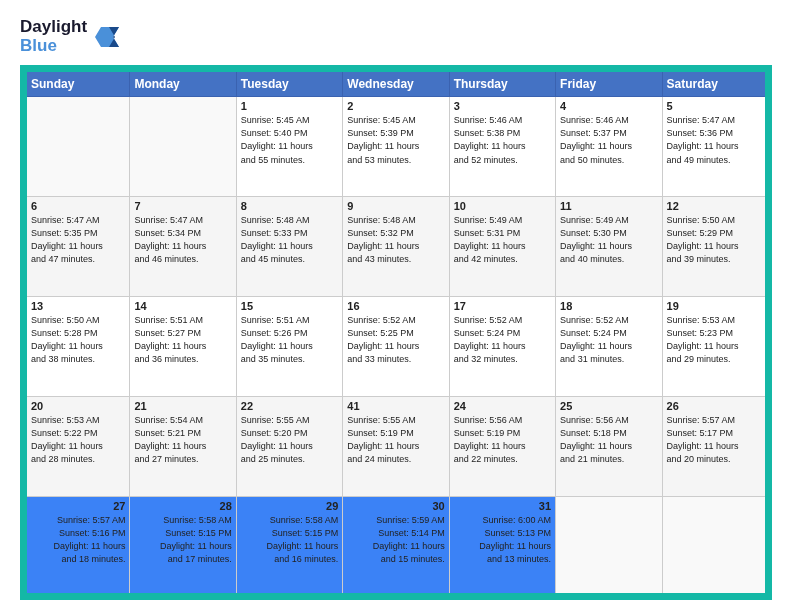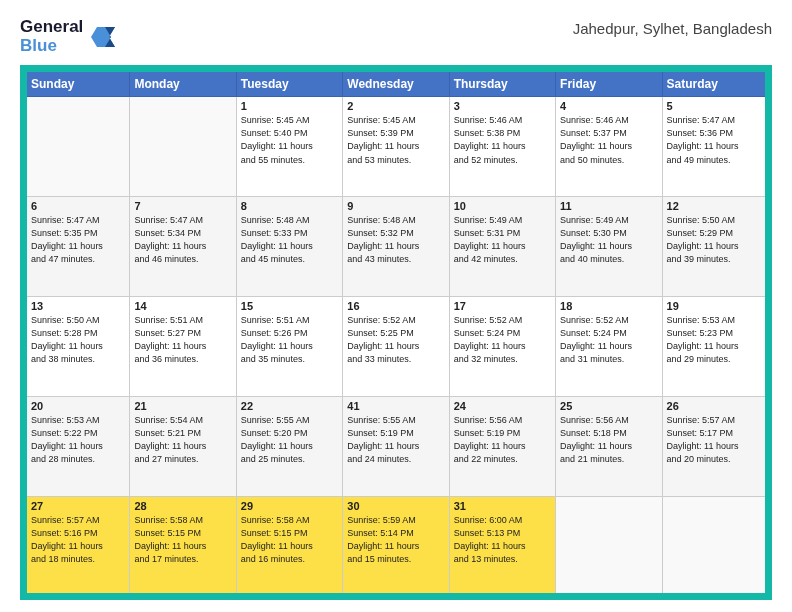--- a/index.html
+++ b/index.html
@@ -82,31 +82,30 @@
     }
   </style>
 </head>
 <body>
 
 <div class="page">
   <div class="header">
     <div class="logo">
       <div style="display:flex;align-items:center;gap:4px;">
         <div style="display:flex;flex-direction:column;line-height:1.1;">
-          <span style="font-size:17px;font-weight:bold;color:#1a1a2e;">General</span>
+          <span style="font-size:17px;font-weight:bold;color:#1a1a2e;">Daylight</span>
           <span style="font-size:17px;font-weight:bold;color:#4a90d9;">Blue</span>
         </div>
         <svg width="30" height="28" viewBox="0 0 30 28">
           <polygon points="10,4 28,4 22,14 28,24 10,24 4,14" fill="#4a90d9"></polygon>
           <polygon points="18,4 28,4 22,14 28,24 18,24 24,14" fill="#1a4a8a"></polygon>
         </svg>
       </div>
     </div>
     <div class="title-block">
-      <div class="location">Jahedpur, Sylhet, Bangladesh</div>
     </div>
   </div>
 
   <table class="calendar">
     <thead>
       <tr>
       <th>Sunday</th>
           <th>Monday</th>
           <th>Tuesday</th>
           <th>Wednesday</th>
@@ -301,21 +300,21 @@
 and 21 minutes.</div>
           </td>
           <td>
             <span class="day-num">26</span>
             <div class="day-info" style="white-space: pre-line;">Sunrise: 5:57 AM
 Sunset: 5:17 PM
 Daylight: 11 hours
 and 20 minutes.</div>
           </td>
         </tr>
-        <tr style="background: #fde047;">
+        <tr style="background: #3b82f6; text-align: right;">
           <td>
             <span class="day-num">27</span>
             <div class="day-info" style="white-space: pre-line;">Sunrise: 5:57 AM
 Sunset: 5:16 PM
 Daylight: 11 hours
 and 18 minutes.</div>
           </td>
           <td>
             <span class="day-num">28</span>
             <div class="day-info" style="white-space: pre-line;">Sunrise: 5:58 AM

